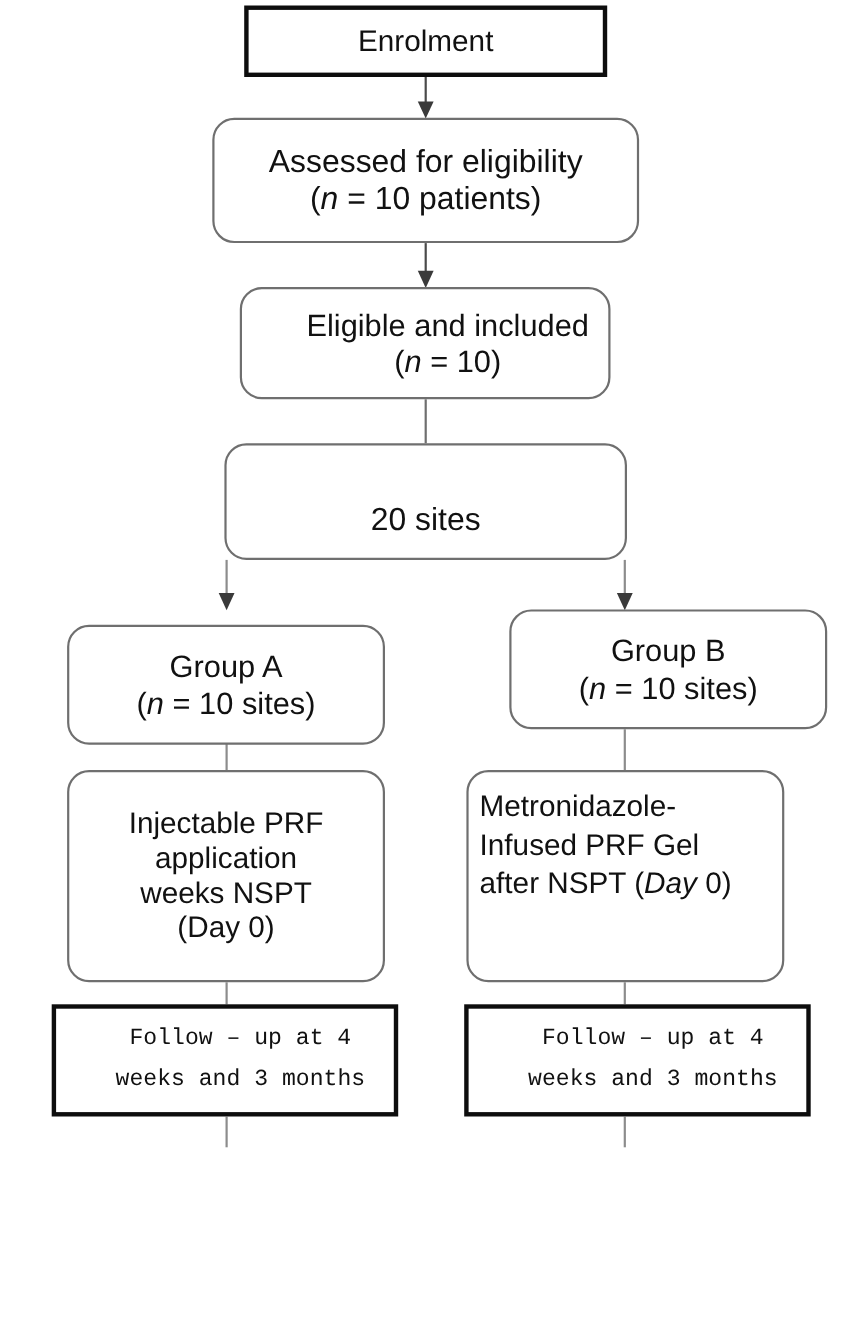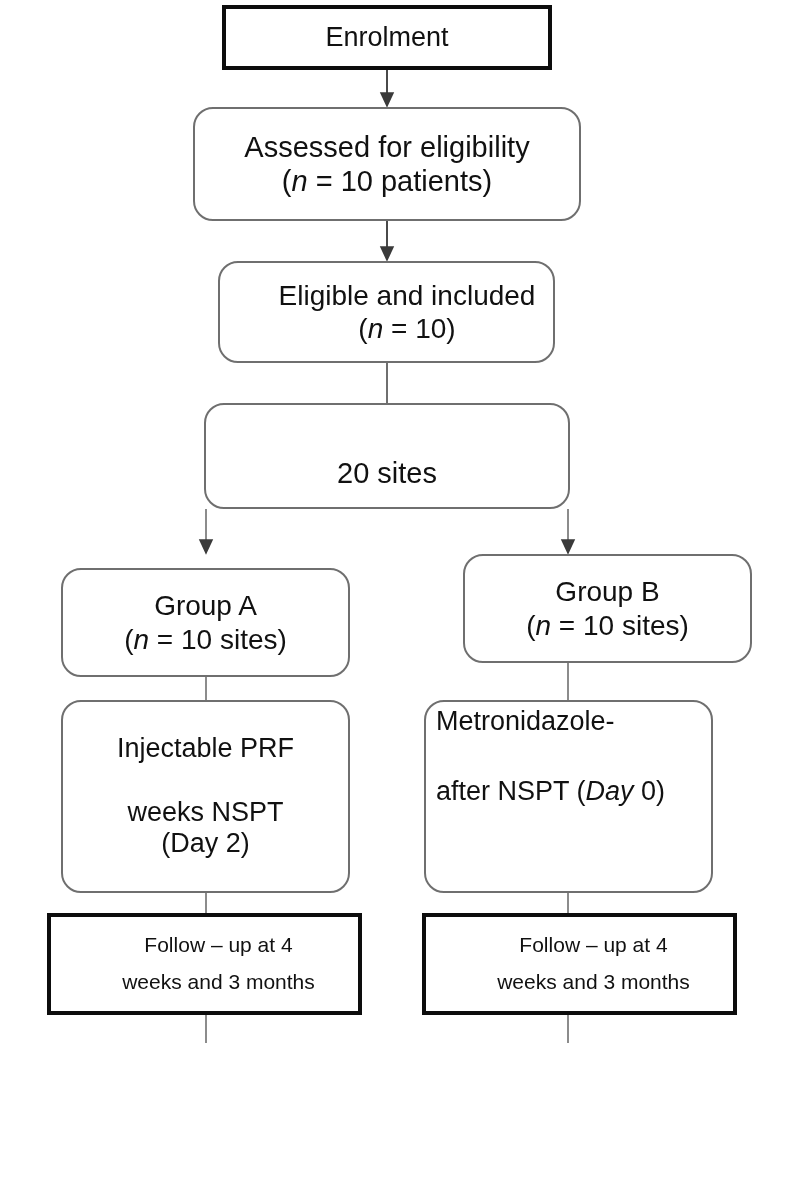--- a/index.html
+++ b/index.html
@@ -30,26 +30,26 @@
   #n-group-b        {left:424px;top:554px; width:289px;height:109px; font-size:28px;margin-left:39px;}
   #n-arm-a          {left:61px; top:700px; width:289px;height:193px; font-size:27px;}
   #n-arm-b          {left:424px;top:700px; width:289px;height:193px; font-size:27px;
                      justify-content:flex-start;text-align:left;}
   #n-arm-b .txt     {padding:0 0 0 10px;}
   #n-followup-a     {left:47px; top:913px; width:315px;height:102px; font-size:21px;}
   #n-followup-b     {left:422px;top:913px; width:315px;height:102px; font-size:21px;}
   #n-completed      {left:140px;top:1043px;width:505px;height:122px; font-size:28px;}
 
   
-  .followup{font-family:Liberation Sans, sans-serif;padding-left:28px;}
+  .followup{font-family:Liberation Mono, monospace;padding-left:28px;}
   .followup .txt{line-height:1.75;}
 
   
   #n-arm-b{align-items:flex-start;}
-  #n-arm-b .txt{padding-top:2px;line-height:1.30;}
+  #n-arm-b .txt{padding-top:14px;line-height:1.30;}
 
   em.it{font-style:italic;}
 </style>
 </head>
 <body>
 
 <div id="chart">
 
   <svg class="connectors" viewBox="0 0 789 1197" xmlns="http://www.w3.org/2000/svg">
     <defs>
@@ -116,30 +116,30 @@
   <div class="node soft" id="n-group-b">
     <span class="txt">
       <span>Group B</span><br>
       <span>(</span><em class="it">n</em><span> = 10 sites)</span>
     </span>
   </div>
 
   <div class="node soft" id="n-arm-a">
     <span class="txt">
       <span>Injectable PRF</span><br>
-      <br>
+      <span>application</span><br>
       <span>weeks NSPT</span><br>
-      <span>(Day 2)</span>
+      <span>(Day 0)</span>
     </span>
   </div>
 
   <div class="node soft" id="n-arm-b">
     <span class="txt">
       <span>Metronidazole-</span><br>
-      <br>
+      <span>Infused PRF Gel</span><br>
       <span>after NSPT (</span><em class="it">Day</em><span> 0)</span>
     </span>
   </div>
 
   <div class="node hard followup" id="n-followup-a">
     <span class="txt">
       <span>Follow – up at 4</span><br>
       <span>weeks and 3 months</span>
     </span>
   </div>

